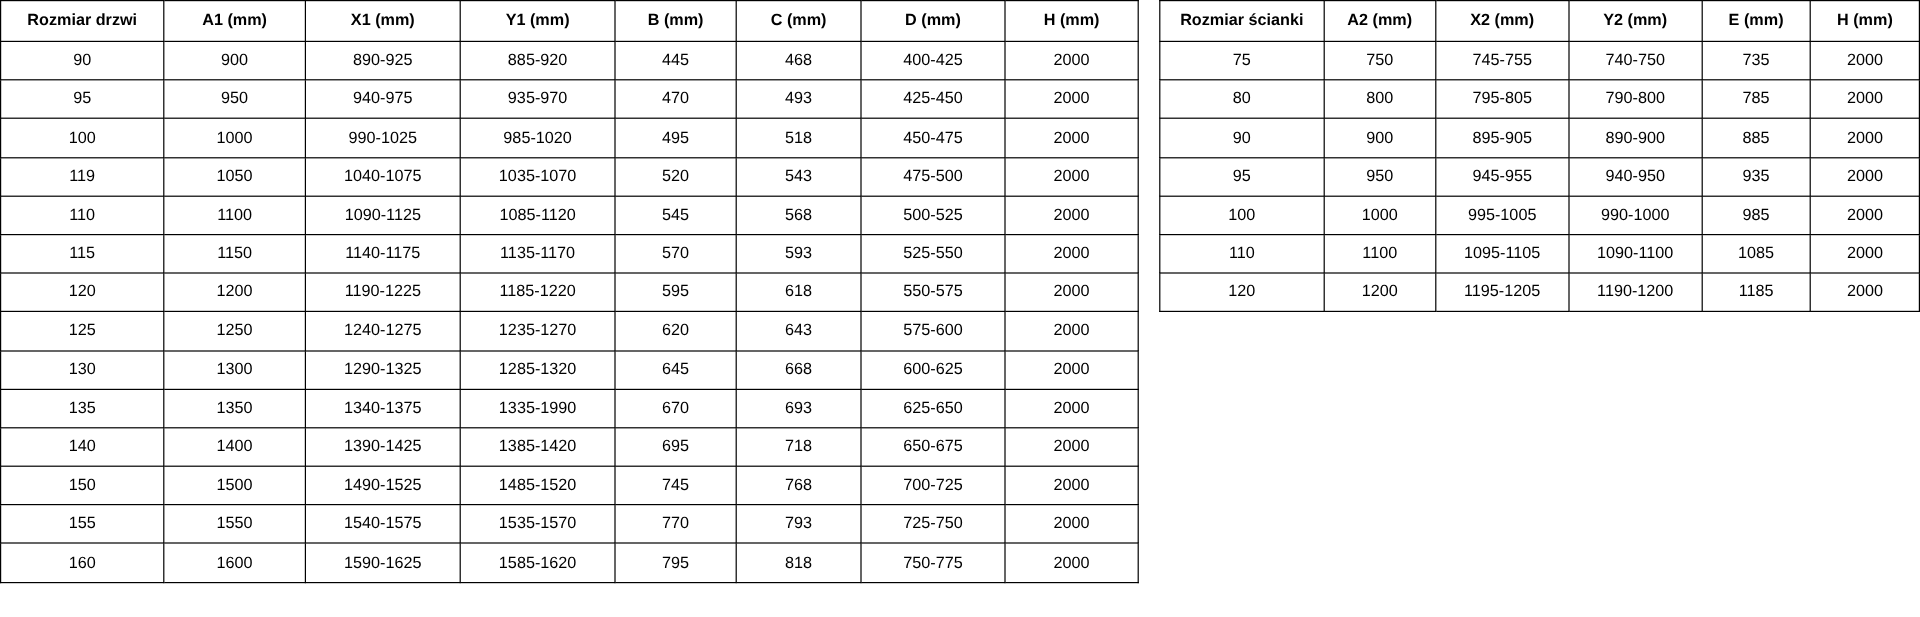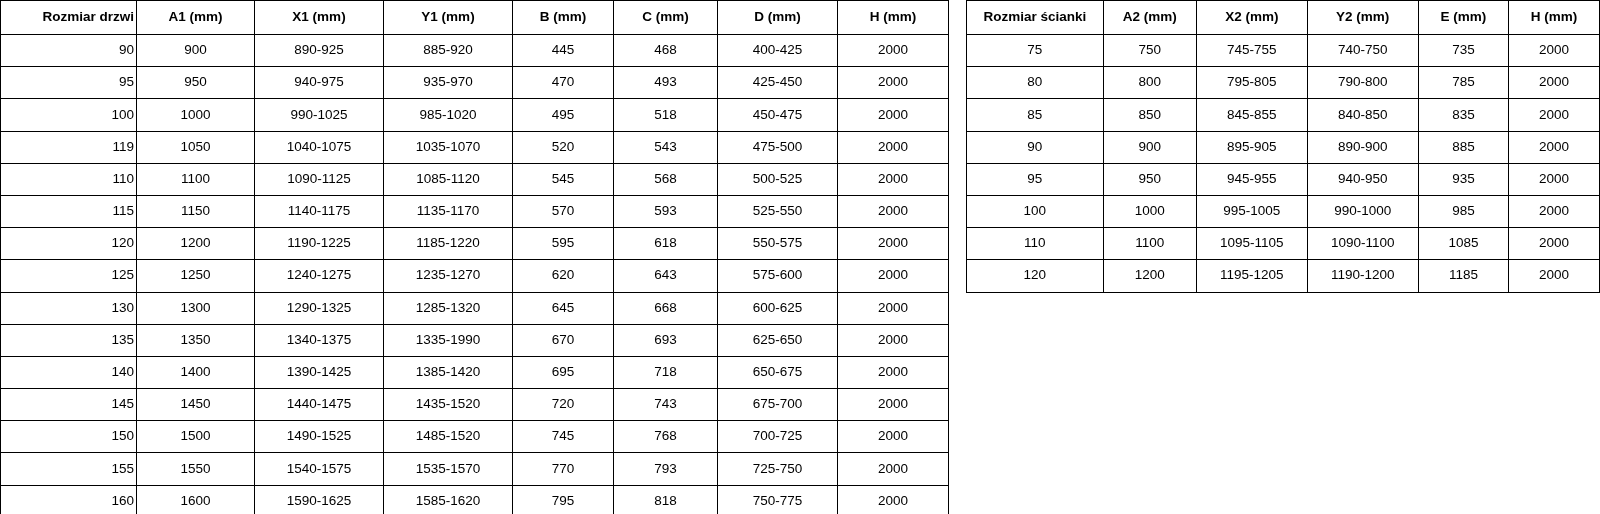--- a/index.html
+++ b/index.html
@@ -43,21 +43,21 @@
   }
   table.data th {
     font-weight: bold;
     height: 33px;
   }
   table.data td {
     font-weight: normal;
   }
 
   
-  #doors-table .c0 { width: 131px; text-align: right; }
+  #doors-table .c0 { width: 131px; }
   #doors-table .c1 { width: 113px; }
   #doors-table .c2 { width: 124px; }
   #doors-table .c3 { width: 124px; text-align: center; }
   #doors-table .c4 { width: 96px; }
   #doors-table .c5 { width: 99px; }
   #doors-table .c6 { width: 115px; }
   #doors-table .c7 { width: 106px; }
 
   
   #walls-table .c0 { width: 140px; }
@@ -191,30 +191,20 @@
             <td class="c0">140</td>
             <td class="c1">1400</td>
             <td class="c2">1390-1425</td>
             <td class="c3">1385-1420</td>
             <td class="c4">695</td>
             <td class="c5">718</td>
             <td class="c6">650-675</td>
             <td class="c7">2000</td>
           </tr>
           <tr>
-            <td class="c0">145</td>
-            <td class="c1">1450</td>
-            <td class="c2">1440-1475</td>
-            <td class="c3">1435-1520</td>
-            <td class="c4">720</td>
-            <td class="c5">743</td>
-            <td class="c6">675-700</td>
-            <td class="c7">2000</td>
-          </tr>
-          <tr>
             <td class="c0">150</td>
             <td class="c1">1500</td>
             <td class="c2">1490-1525</td>
             <td class="c3">1485-1520</td>
             <td class="c4">745</td>
             <td class="c5">768</td>
             <td class="c6">700-725</td>
             <td class="c7">2000</td>
           </tr>
           <tr>
@@ -264,28 +254,20 @@
           </tr>
           <tr>
             <td class="c0">80</td>
             <td class="c1">800</td>
             <td class="c2">795-805</td>
             <td class="c3">790-800</td>
             <td class="c4">785</td>
             <td class="c5">2000</td>
           </tr>
           <tr>
-            <td class="c0">85</td>
-            <td class="c1">850</td>
-            <td class="c2">845-855</td>
-            <td class="c3">840-850</td>
-            <td class="c4">835</td>
-            <td class="c5">2000</td>
-          </tr>
-          <tr>
             <td class="c0">90</td>
             <td class="c1">900</td>
             <td class="c2">895-905</td>
             <td class="c3">890-900</td>
             <td class="c4">885</td>
             <td class="c5">2000</td>
           </tr>
           <tr>
             <td class="c0">95</td>
             <td class="c1">950</td>

